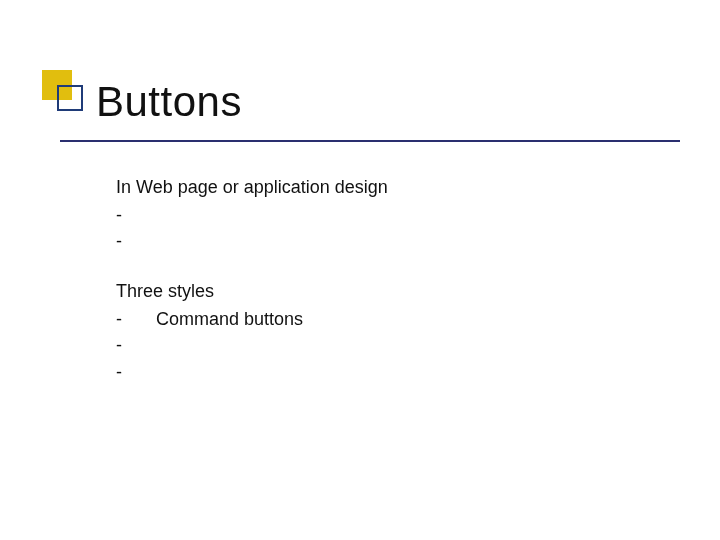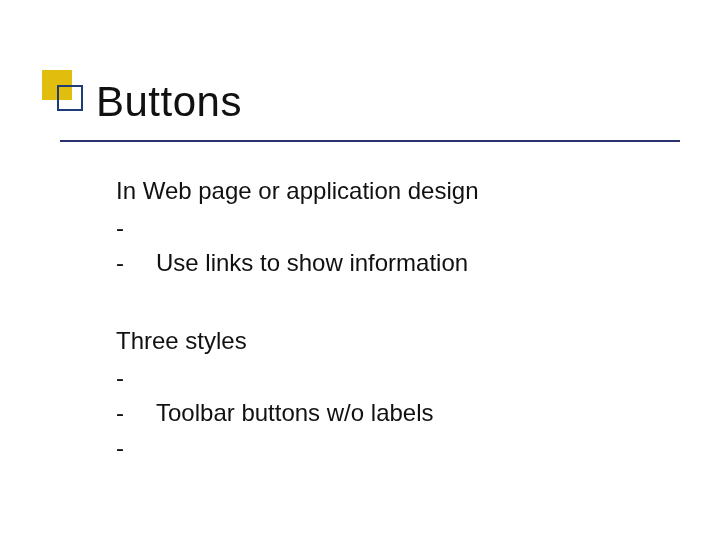--- a/index.html
+++ b/index.html
@@ -55,36 +55,36 @@
     left: 96px;
     top: 78px;
     font-size: 42px;
     font-weight: 400;
     letter-spacing: 0.5px;
   }
   .body {
     position: absolute;
     left: 116px;
     top: 174px;
-    font-size: 24px;
+    font-size: 18px;
     line-height: 1.45;
   }
   .lead {
     margin: 0 0 2px 0;
   }
   .item {
     display: flex;
   }
   .dash {
     width: 40px;
     flex: 0 0 40px;
     text-align: left;
   }
   .group2 {
-    margin-top: 44px;
+    margin-top: 24px;
   }
 </style>
 </head>
 <body>
 
 <div class="slide">
 
   <div class="title-decoration">
     <div class="gold-square"></div>
     <div class="navy-square-outline"></div>
@@ -94,31 +94,30 @@
   <div class="underline"></div>
 
   <div class="body">
 
     <div class="lead">In Web page or application design</div>
     <div class="item">
       <span class="dash">-</span>
     </div>
     <div class="item">
       <span class="dash">-</span>
-      <span>Use links to show information</span>
     </div>
 
     <div class="group2">
       <div class="lead">Three styles</div>
       <div class="item">
         <span class="dash">-</span>
+        <span>Command buttons</span>
       </div>
       <div class="item">
         <span class="dash">-</span>
-        <span>Toolbar buttons w/o labels</span>
       </div>
       <div class="item">
         <span class="dash">-</span>
       </div>
     </div>
 
   </div>
 </div>
 
 </body></html>

